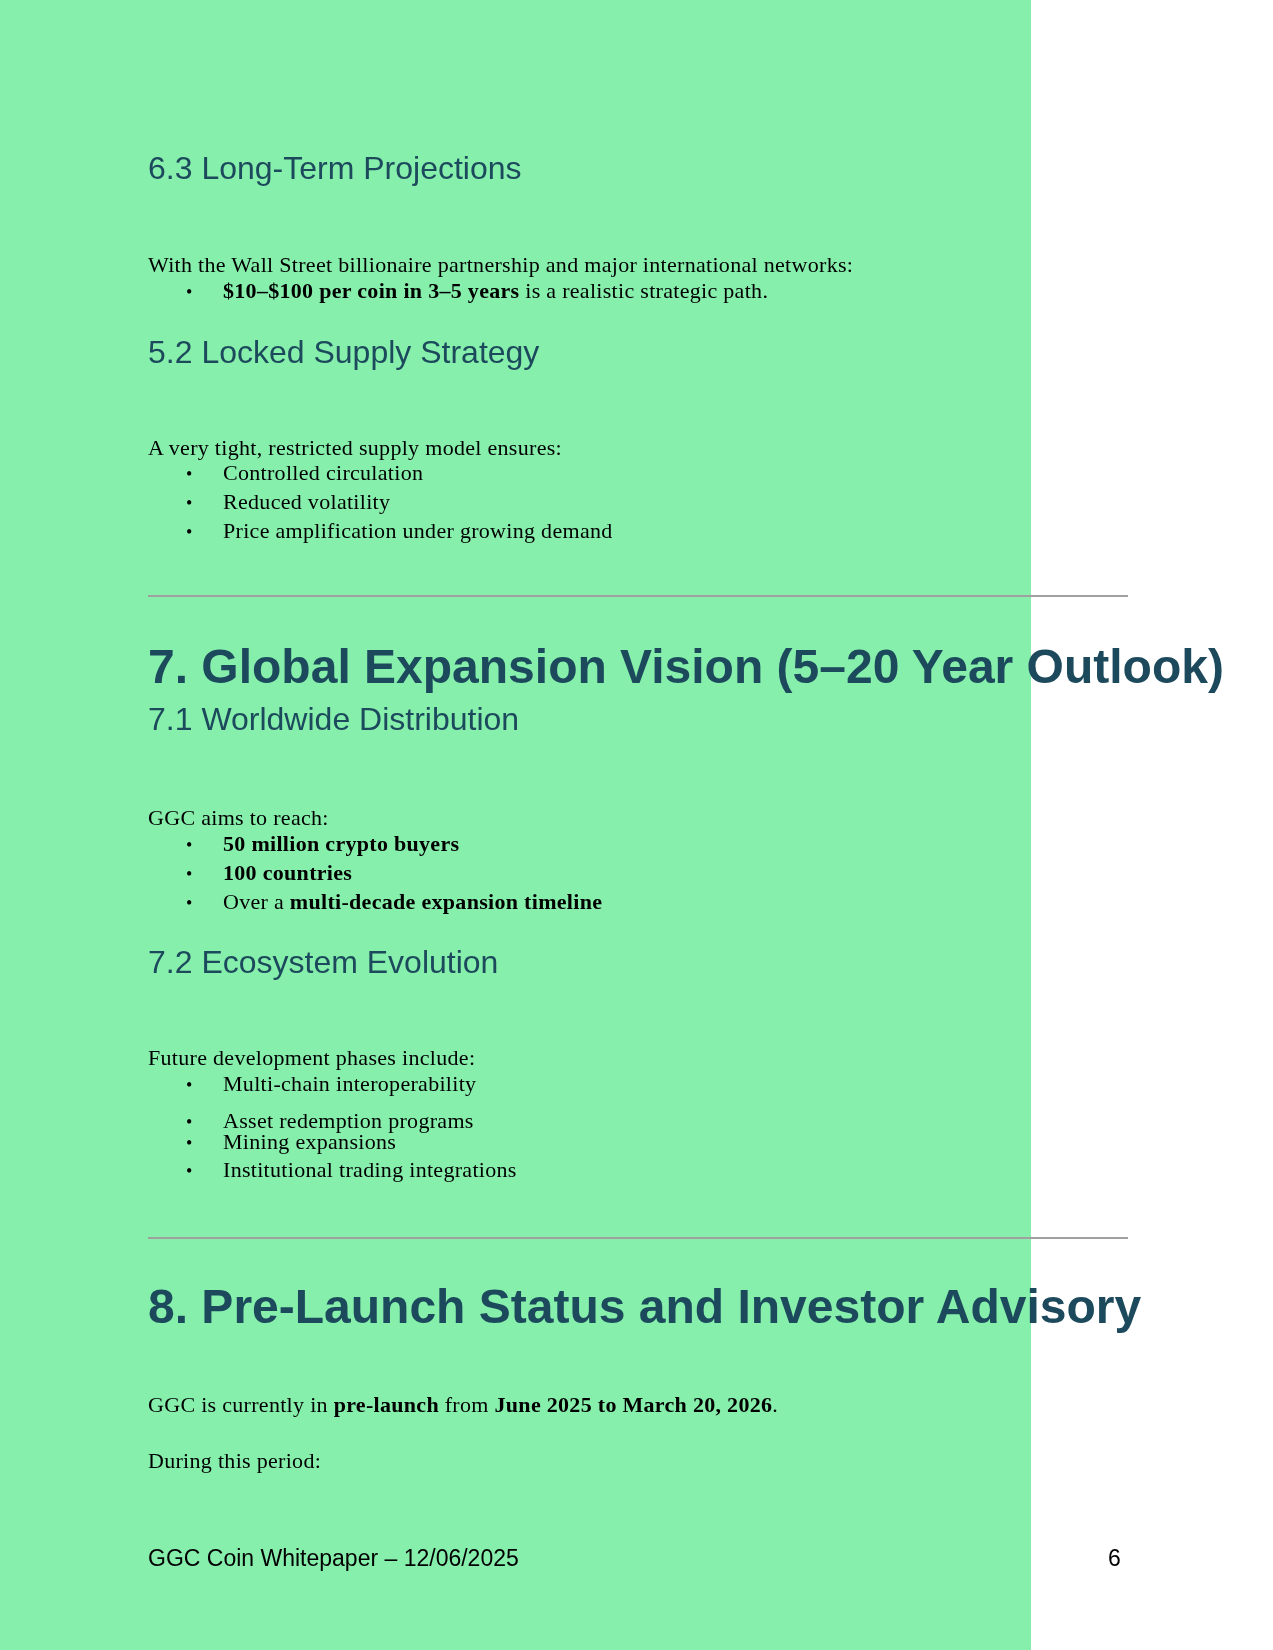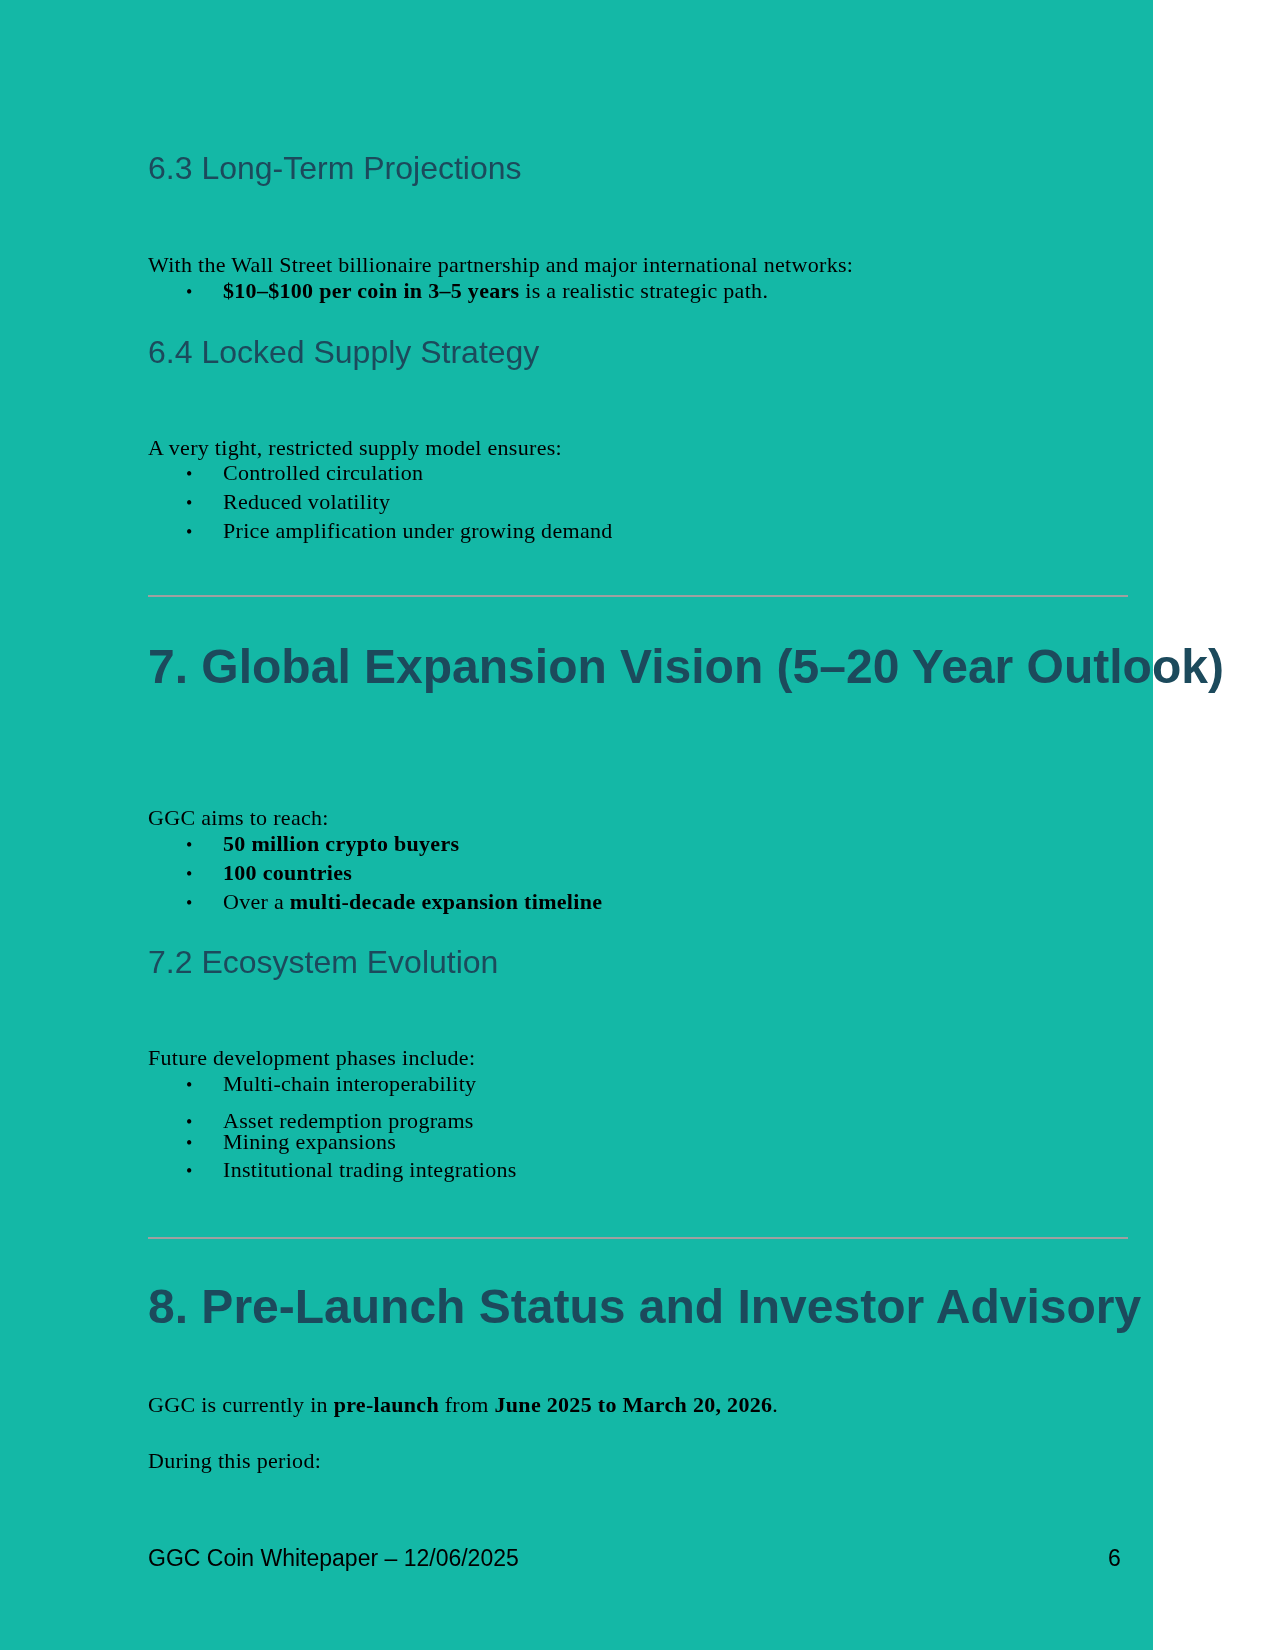--- a/index.html
+++ b/index.html
@@ -1,17 +1,17 @@
 <!DOCTYPE html>
 <html><head>
 <meta charset="utf-8">
 <style>
   html, body { margin: 0; padding: 0; background: #ffffff; }
   body { width: 1273px; height: 1650px; position: relative; overflow: hidden; }
-  .page { position: absolute; left: 0; top: 0; width: 1153px; height: 1650px; background: #14b8a6; }
+  .page { position: absolute; left: 0; top: 0; width: 1031px; height: 1650px; background: #86efac; }
   .abs { position: absolute; left: 148px; white-space: nowrap; margin-top: 32px; }
   .h1 { font-family: "Liberation Sans", sans-serif; font-size: 48px; color: #1c4a5c; font-weight: bold; line-height: 1; margin: 0; }
   .h2 { font-family: "Liberation Sans", sans-serif; font-size: 32px; color: #1c4a5c; font-weight: normal; line-height: 1; margin: 0; }
   .body { font-family: "Liberation Serif", serif; font-size: 22px; color: #000; line-height: 1; letter-spacing: 0.3px; }
   .body b { font-weight: bold; }
   .bullet-row { position: absolute; left: 186px; font-family: "Liberation Serif", serif; font-size: 22px; color: #000; line-height: 1; white-space: nowrap; letter-spacing: 0.3px; }
   .bullet-dot { display: inline-block; width: 37px; font-size: 18px; }
   .divider { position: absolute; left: 148px; width: 980px; height: 0; border-top: 2px solid #a0a0a0; }
   .footer { position: absolute; font-family: "Liberation Sans", sans-serif; font-size: 23px; color: #000; line-height: 1; white-space: nowrap; text-align: center; }
 </style>
@@ -19,36 +19,37 @@
 <body>
 
 <div class="page">
 
   <h2 class="abs h2" style="top:152px;">6.3 Long-Term Projections</h2>
   <div class="abs body" style="top:222px;">With the Wall Street billionaire partnership and major international networks:</div>
   <div class="bullet-row" style="top:280px;">
     <span class="bullet-dot">•</span><b>$10–$100 per coin in 3–5 years</b><span> is a realistic strategic path.</span>
   </div>
 
-  <h2 class="abs h2" style="top:336px;">6.4 Locked Supply Strategy</h2>
+  <h2 class="abs h2" style="top:336px;">5.2 Locked Supply Strategy</h2>
   <div class="abs body" style="top:405px;">A very tight, restricted supply model ensures:</div>
   <div class="bullet-row" style="top:462px;">
     <span class="bullet-dot">•</span><span>Controlled circulation</span>
   </div>
   <div class="bullet-row" style="top:491px;">
     <span class="bullet-dot">•</span><span>Reduced volatility</span>
   </div>
   <div class="bullet-row" style="top:520px;">
     <span class="bullet-dot">•</span><span>Price amplification under growing demand</span>
   </div>
 
   <div class="divider" style="top:595px;"></div>
 
   <h1 class="abs h1" style="top:643px;">7. Global Expansion Vision (5–20 Year Outlook)</h1>
 
+  <h2 class="abs h2" style="top:703px;">7.1 Worldwide Distribution</h2>
   <div class="abs body" style="top:775px;">GGC aims to reach:</div>
   <div class="bullet-row" style="top:833px;">
     <span class="bullet-dot">•</span><span></span><b>50 million crypto buyers</b>
   </div>
   <div class="bullet-row" style="top:862px;">
     <span class="bullet-dot">•</span><span></span><b>100 countries</b>
   </div>
   <div class="bullet-row" style="top:891px;">
     <span class="bullet-dot">•</span><span>Over a </span><b>multi-decade expansion timeline</b>
   </div>

